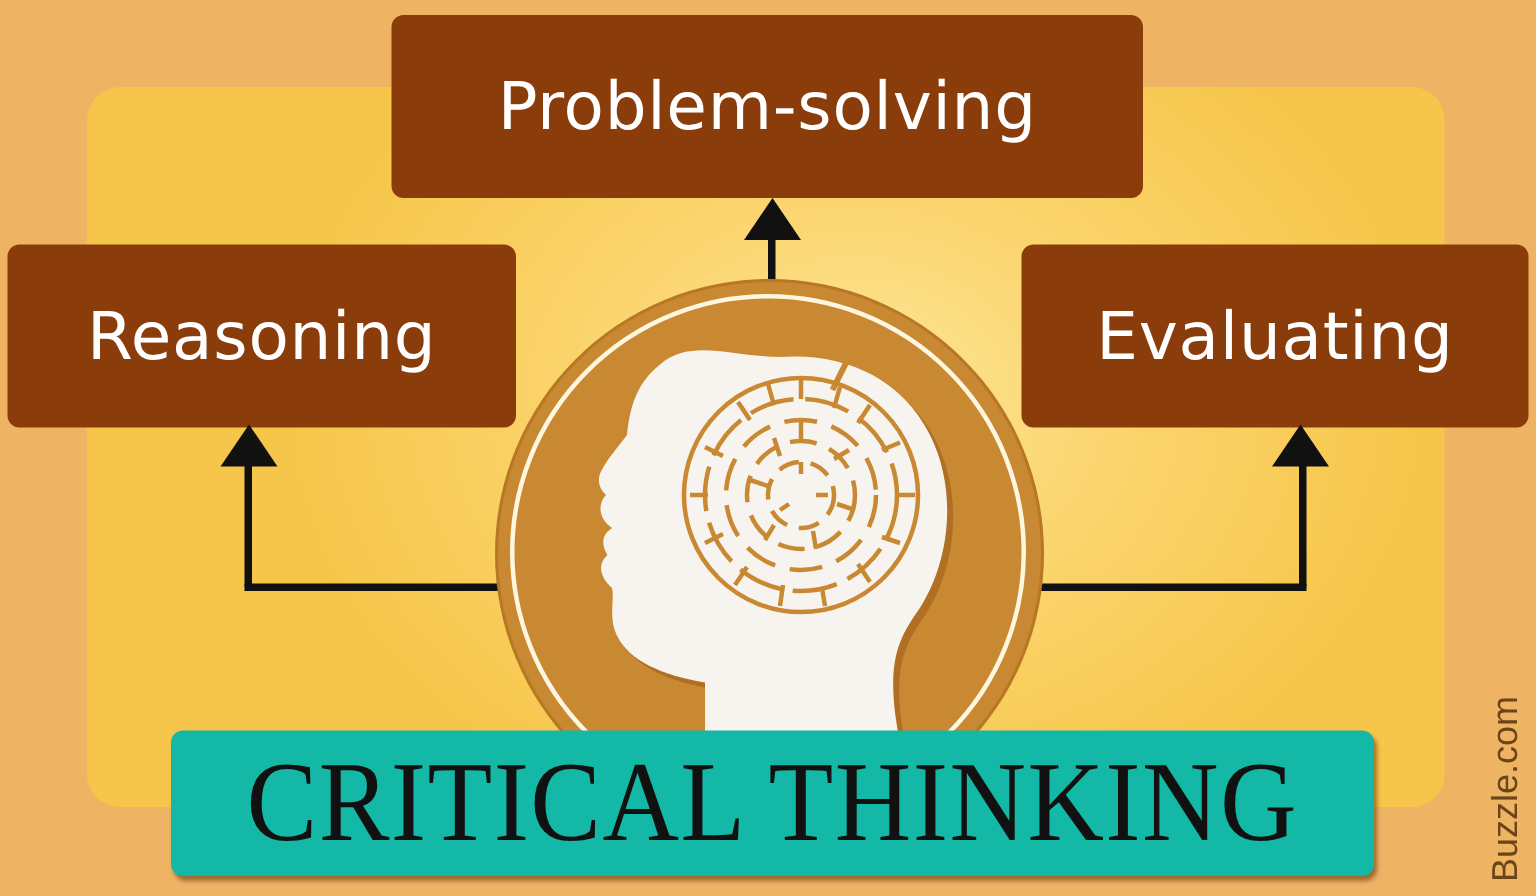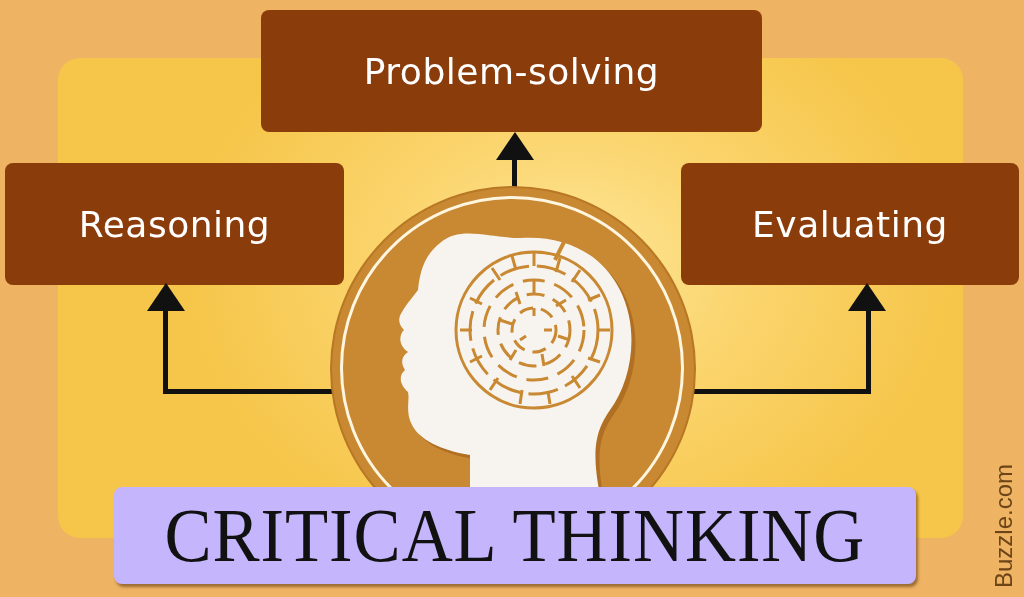--- a/index.html
+++ b/index.html
@@ -1,27 +1,27 @@
 <!DOCTYPE html>
 <html><head>
 <meta charset="utf-8">
 <style>
   html,body{margin:0;padding:0;}
   body{width:1024px;height:597px;position:relative;overflow:hidden;background:#efb364;font-family:"Liberation Sans",sans-serif;}
   .panel{position:absolute;left:58px;top:58px;width:905px;height:480px;border-radius:22px;
     background:radial-gradient(ellipse 380px 300px at 512px 210px,#fde79a 0%,#fbd56f 45%,#f6c64a 100%);}
   .box{position:absolute;background:#8b3c0b;border-radius:8px;color:#fff;display:flex;align-items:center;justify-content:center;
-    font-family:"DejaVu Sans","Liberation Sans",sans-serif;font-size:36px;letter-spacing:0.5px;}
+    font-family:"DejaVu Sans","Liberation Sans",sans-serif;font-size:44px;letter-spacing:0.5px;}
   .box span{display:block;}
   .line{position:absolute;background:#111;}
   .arrowhead{position:absolute;width:0;height:0;border-left:19px solid transparent;border-right:19px solid transparent;border-bottom:28px solid #111;}
   .circle{position:absolute;left:332px;top:188px;width:362px;height:362px;border-radius:50%;background:#c98832;box-shadow:0 0 0 2px #b77724;}
   .circle-ring{position:absolute;left:340px;top:196px;width:344px;height:344px;border-radius:50%;border:3px solid #fff6e0;box-sizing:border-box;}
   .head{position:absolute;left:330px;top:185px;}
-  .title-box{position:absolute;left:114px;top:487px;width:802px;height:97px;background:#c4b5fd;border-radius:8px;
+  .title-box{position:absolute;left:114px;top:487px;width:802px;height:97px;background:#14b8a6;border-radius:8px;
     box-shadow:2px 3px 3px rgba(90,50,10,0.55);display:flex;align-items:center;justify-content:center;}
   .title-box span{font-family:"Liberation Serif","DejaVu Serif",serif;font-size:76px;color:#111;letter-spacing:1px;transform:scaleX(0.93);display:block;}
   .watermark{position:absolute;left:990px;top:588px;transform:rotate(-90deg);transform-origin:0 0;color:#6b4418;font-size:24px;font-family:"Liberation Sans",sans-serif;white-space:nowrap;}
 </style>
 </head>
 <body>
 
 <div class="panel"></div>
 
 <div class="box" style="left:261px;top:10px;width:501px;height:122px;">

